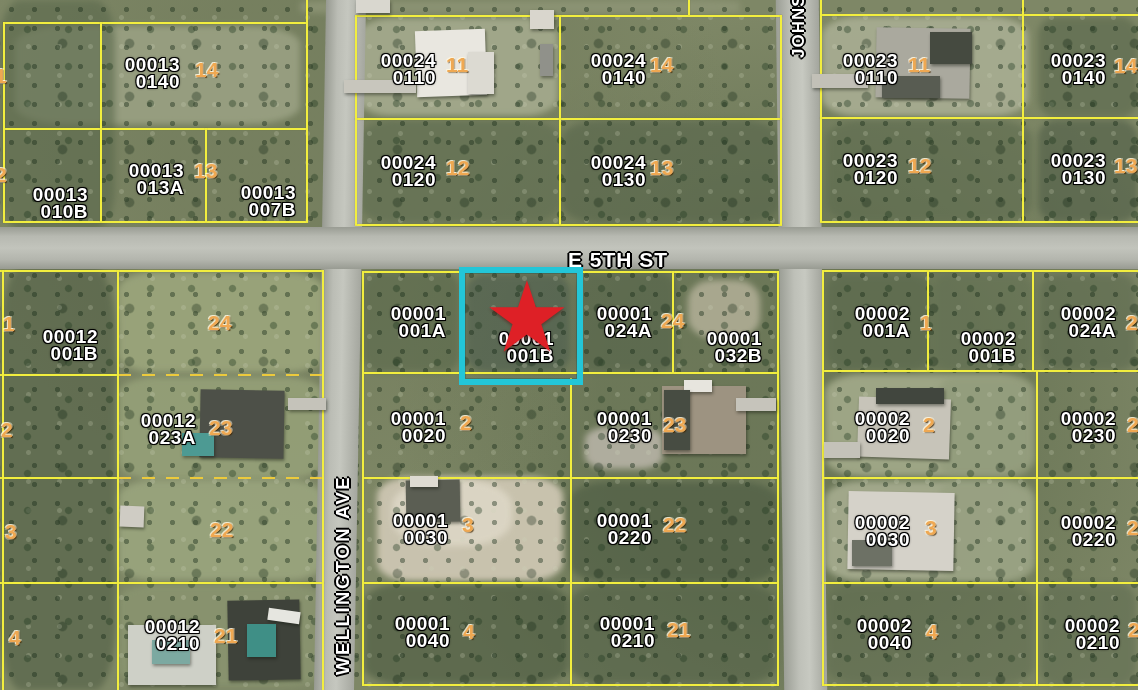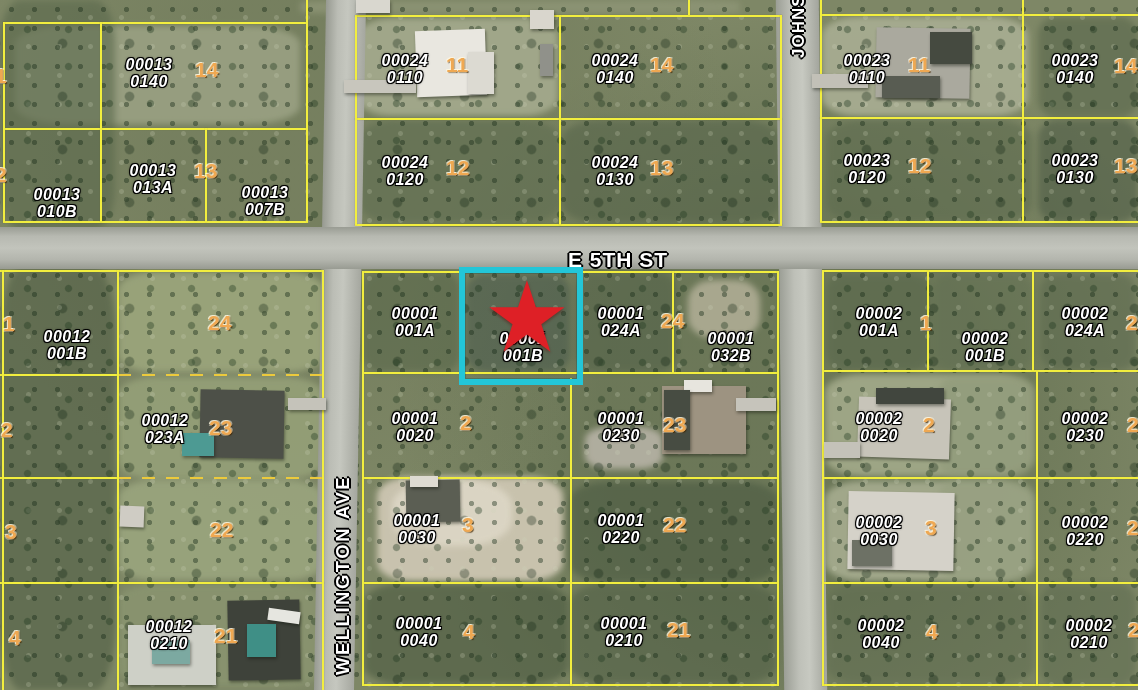--- a/index.html
+++ b/index.html
@@ -42,23 +42,23 @@
   #johns-label{left:789px;top:-6px;height:64px;font-size:17px;letter-spacing:1px;}
 
   
   .bline{position:absolute;z-index:24;background:#f2ee3e;box-shadow:0 0 1px rgba(100,100,0,.65);}
   .bline.dashed{background:repeating-linear-gradient(90deg,#ecca3c 0 13px,rgba(0,0,0,0) 13px 24px);box-shadow:none;}
 
   
   .house{position:absolute;z-index:26;box-shadow:1px 2px 3px rgba(20,25,15,.45);}
 
   
-  .plabel{position:absolute;z-index:30;width:62px;text-align:center;
-    font-weight:700;font-size:16px;line-height:17px;color:#fff;letter-spacing:.5px;
-    text-shadow:-1px -1px 0 #000,1px -1px 0 #000,-1px 1px 0 #000,1px 1px 0 #000,0 0 3px #000;font-style:italic;}
+  .plabel{position:absolute;z-index:30;width:62px;text-align:right;
+    font-weight:700;font-size:19px;line-height:17px;color:#fff;letter-spacing:.5px;
+    text-shadow:-1px -1px 0 #000,1px -1px 0 #000,-1px 1px 0 #000,1px 1px 0 #000,0 0 3px #000;}
   .plabel span{display:block;}
   .lot{position:absolute;z-index:30;font-weight:700;font-size:21px;line-height:20px;color:#efa852;
     text-shadow:-1px -1px 0 rgba(255,248,224,.8),1px -1px 0 rgba(255,248,224,.5),
                 -1px 1px 0 rgba(255,248,224,.4),1px 1px 1px rgba(70,40,0,.75);}
 
   
   #hl-box{position:absolute;left:459px;top:267px;width:112px;height:106px;z-index:34;
     border:6px solid #23c6d8;box-shadow:0 0 0 1px rgba(0,70,80,.25) inset;}
   #hl-star{position:absolute;left:477px;top:266px;width:100px;height:100px;z-index:36;
     font-size:98px;line-height:102px;text-align:center;color:#de2026;

